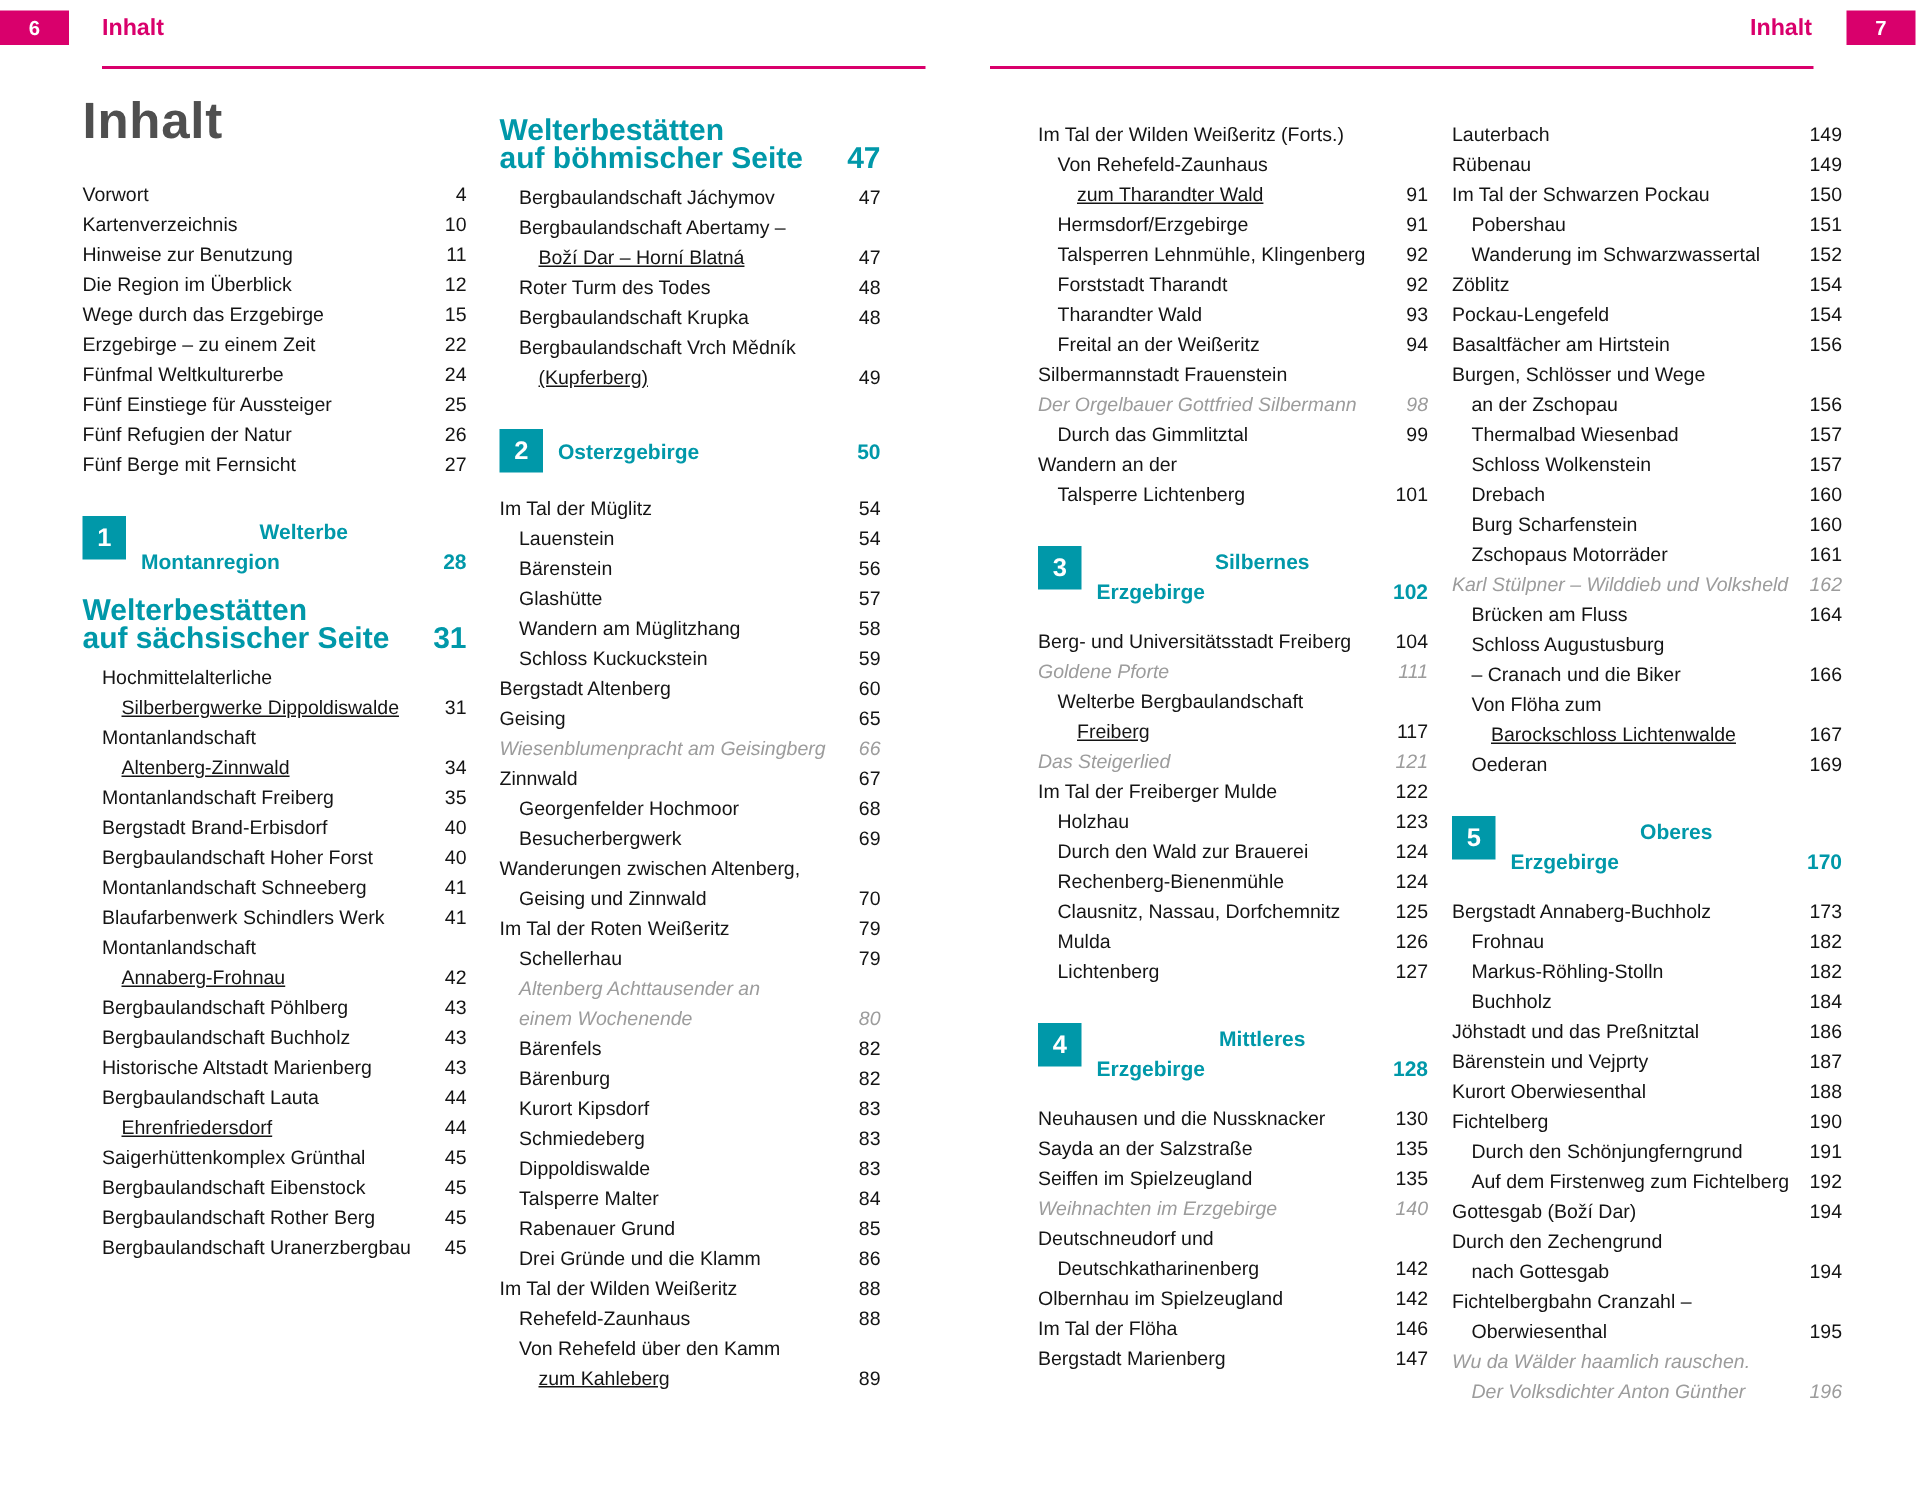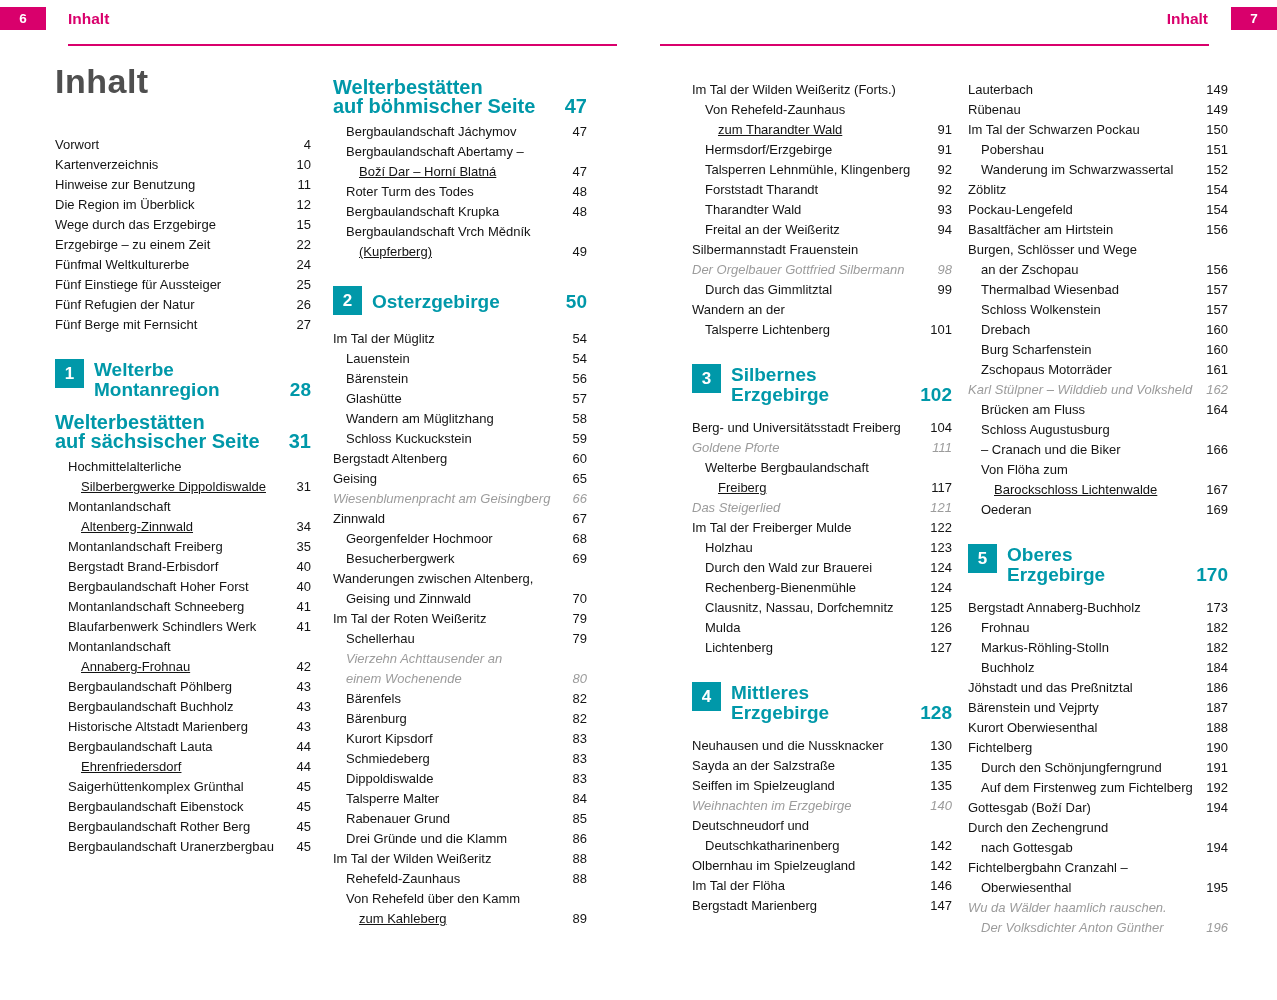--- a/index.html
+++ b/index.html
@@ -32,40 +32,40 @@
   .rule{position:absolute;top:44px;height:2px;background:var(--pink);}
   #page-left .rule{left:68px;width:549px;}
   #page-right .rule{left:20px;width:549px;}
 
   .main-title{
     position:absolute;left:55px;top:62px;
     font-size:34px;font-weight:bold;color:var(--titlegray);letter-spacing:.5px;
   }
 
   .col{position:absolute;}
-  #col-l1{left:55px;top:120px;width:256px;margin-top:15px;}
+  #col-l1{left:55px;top:120px;width:256px;}
   #col-l2{left:333px;top:78px;width:254px;}
   #col-r1{left:52px;top:80px;width:260px;}
   #col-r2{left:328px;top:80px;width:260px;}
 
   .row{display:flex;align-items:baseline;font-size:13px;line-height:20px;white-space:nowrap;}
   .spacer{flex:1;min-width:3px;}
   .pg{font-size:13px;}
   .ind1 .lbl{padding-left:13px;}
   .ind2 .lbl{padding-left:26px;text-decoration:underline;}
   .muted{color:var(--muted);font-style:italic;}
 
   .section{display:flex;margin:24px 0 14px;}
   .sec-num{
     width:29px;height:29px;flex:none;margin-right:10px;
     background:var(--teal);color:#fff;font-size:17px;font-weight:bold;
     display:flex;align-items:center;justify-content:center;
   }
   .sec-body{flex:1;padding-top:1px;}
-  .sec-line{font-size:19px;font-weight:bold;color:var(--teal);line-height:19.5px;display:flex;}
+  .sec-line{font-size:14px;font-weight:bold;color:var(--teal);line-height:19.5px;display:flex;justify-content:center;}
   .sec-body .sec-line:only-child{margin-top:5px;}
   .sec-pg{margin-left:auto;}
 
   .subheader{margin:12px 0 6px;}
   .sub-line{font-size:20px;font-weight:bold;color:var(--teal);line-height:19px;display:flex;}
   .sub-pg{margin-left:auto;}
 
   .col > .subheader:first-child,
   .col > .section:first-child{margin-top:0;}
 </style>
@@ -373,21 +373,21 @@
           <span class="lbl">Im Tal der Roten Weißeritz</span>
           <span class="spacer"></span>
           <span class="pg">79</span>
         </div>
         <div class="row ind1">
           <span class="lbl">Schellerhau</span>
           <span class="spacer"></span>
           <span class="pg">79</span>
         </div>
         <div class="row ind1 muted">
-          <span class="lbl">Vierzehn Achttausender an</span>
+          <span class="lbl">Altenberg Achttausender an</span>
         </div>
         <div class="row ind1 muted">
           <span class="lbl">einem Wochenende</span>
           <span class="spacer"></span>
           <span class="pg">80</span>
         </div>
         <div class="row ind1">
           <span class="lbl">Bärenfels</span>
           <span class="spacer"></span>
           <span class="pg">82</span>

